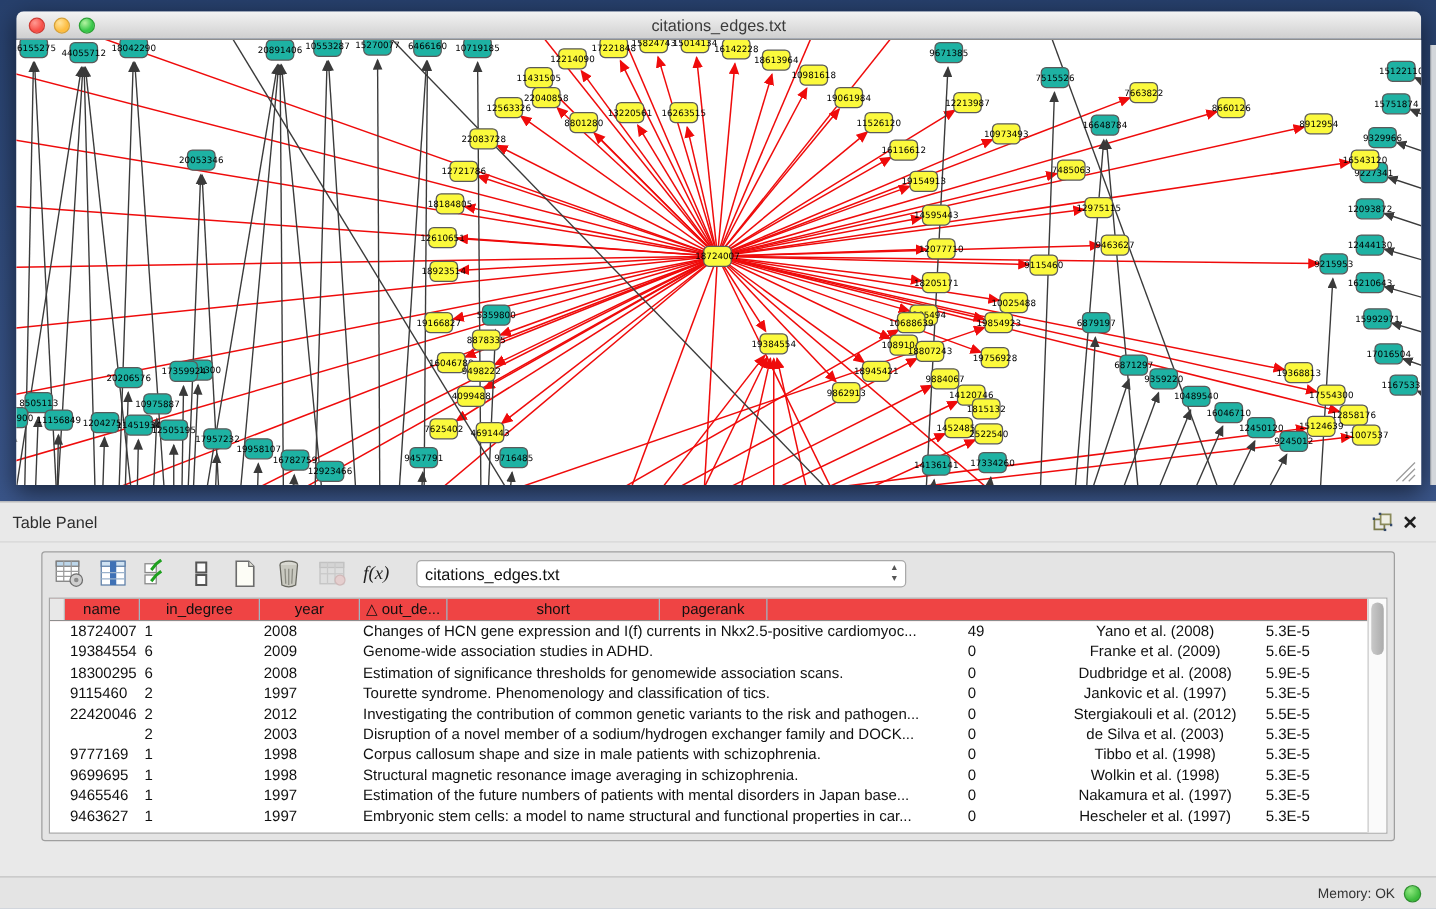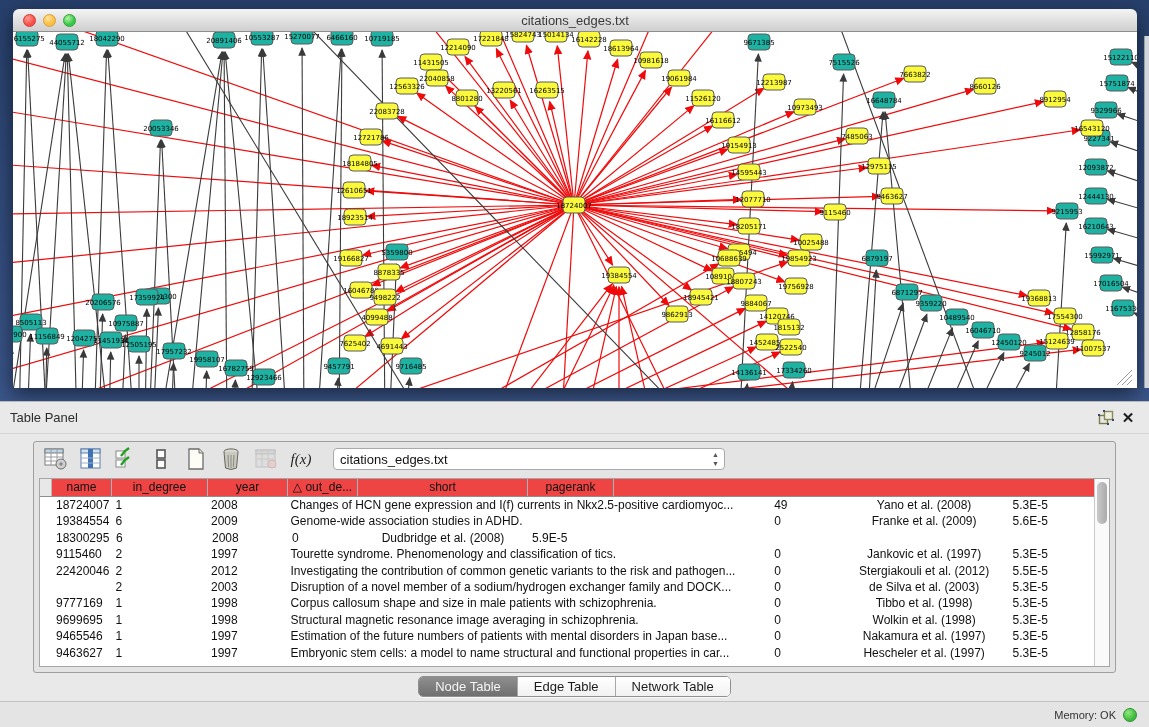--- a/index.html
+++ b/index.html
@@ -831,20 +831,21 @@
               <div class="dcell" style="width: 487px;">Genome-wide association studies in ADHD.</div>
               <div class="dcell" style="width: 70px;">0</div>
               <div class="dcell center" style="width: 170px;">Franke et al. (2009)</div>
               <div class="dcell" style="width: 86px;">5.6E-5</div>
             </div>
             <div class="drow">
               <div class="dcell" style="width: 12px;"></div>
               <div class="dcell" style="width: 60px;">18300295</div>
               <div class="dcell" style="width: 96px;">6</div>
               <div class="dcell" style="width: 80px;">2008</div>
+              <div class="dcell" style="width: 487px;">Estimation of significance thresholds for genomewide association scans.</div>
               <div class="dcell" style="width: 70px;">0</div>
               <div class="dcell center" style="width: 170px;">Dudbridge et al. (2008)</div>
               <div class="dcell" style="width: 86px;">5.9E-5</div>
             </div>
             <div class="drow">
               <div class="dcell" style="width: 12px;"></div>
               <div class="dcell" style="width: 60px;">9115460</div>
               <div class="dcell" style="width: 96px;">2</div>
               <div class="dcell" style="width: 80px;">1997</div>
               <div class="dcell" style="width: 487px;">Tourette syndrome. Phenomenology and classification of tics.</div>
@@ -913,25 +914,18 @@
               <div class="dcell" style="width: 86px;">5.3E-5</div>
             </div>
           </div>
       </div>
       <div class="vscroll">
         <div class="vthumb"></div>
       </div>
     </div>
   </div>
 
-  <div class="tabs">
-      <div class="seg" id="tab-seg">
-        <div class="seg-btn active">Node Table</div>
-        <div class="seg-btn">Edge Table</div>
-        <div class="seg-btn">Network Table</div>
-      </div>
-    </div>
 
   <div class="statusbar">
     <span class="mem-label">Memory: OK</span>
     <span class="mem-dot"></span>
   </div>
 </div>
 
 </body></html>

